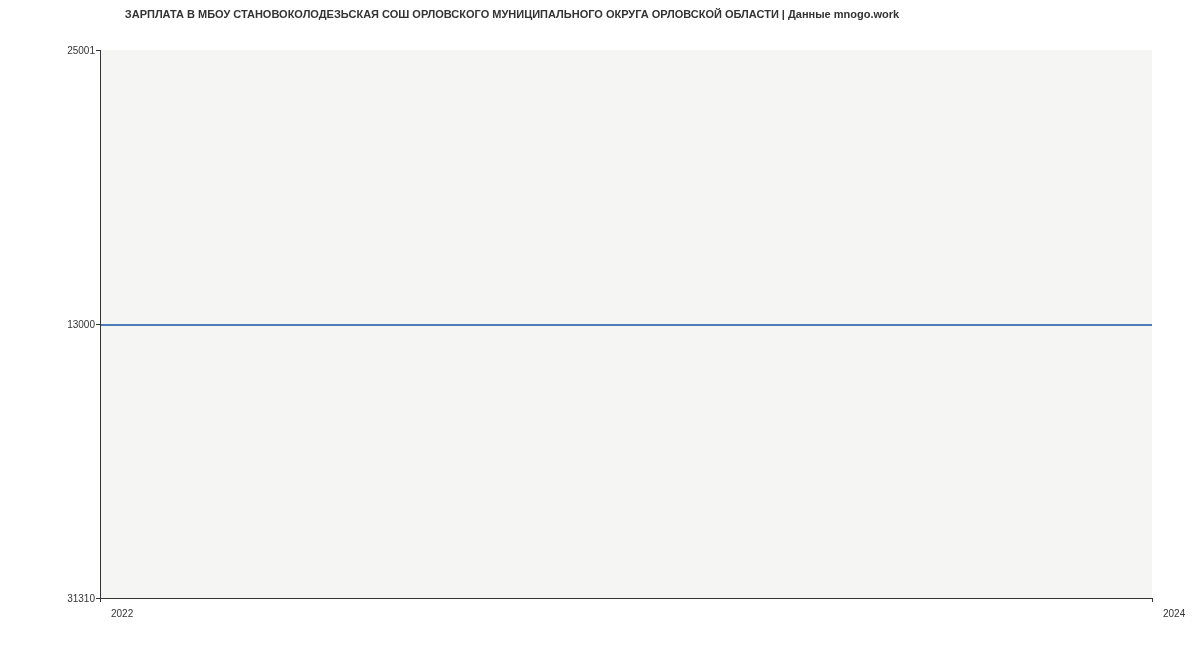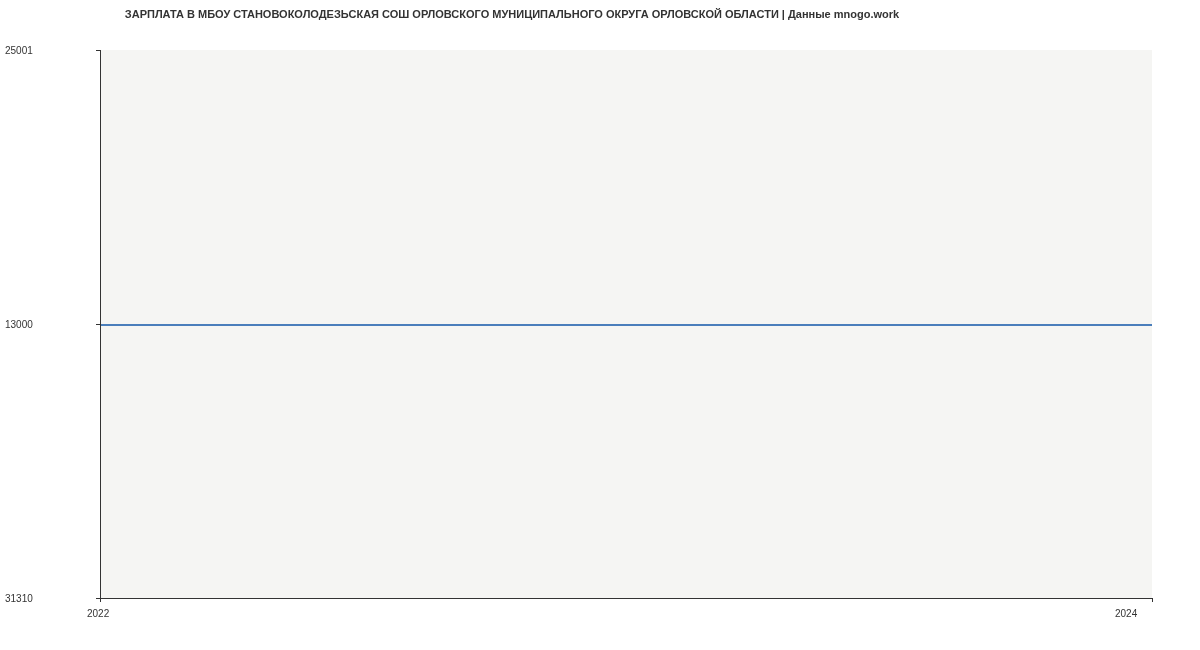--- a/index.html
+++ b/index.html
@@ -55,28 +55,30 @@
       position: absolute;
       left: 100px;
       width: 1052px;
       height: 1px;
       background: #ffffff;
     }
     .y-tick-label {
       position: absolute;
       right: 1105px;
       width: 90px;
+      text-align: right;
       font-size: 10px;
       color: #333;
     }
     .x-tick-label {
       position: absolute;
       top: 608px;
       font-size: 10px;
       color: #333;
+      margin-left: 24px;
     }
     .y-tick-mark {
       position: absolute;
       left: 96px;
       width: 4px;
       height: 1px;
       background: #333;
     }
     .x-tick-mark {
       position: absolute;
@@ -114,14 +116,14 @@
   <div class="y-tick-mark" style="top:598px"></div>
 
   <div class="y-tick-label" style="top:45px">25001</div>
   <div class="y-tick-label" style="top:319px">13000</div>
   <div class="y-tick-label" style="top:593px">31310</div>
 
   <div class="x-tick-mark" style="left:100px"></div>
   <div class="x-tick-mark" style="left:1152px"></div>
 
   <div class="x-tick-label" style="left:87px">2022</div>
-  <div class="x-tick-label" style="left:1115px">2024</div>
+  <div class="x-tick-label" style="left:1139px">2024</div>
 </div>
 
 </body></html>

